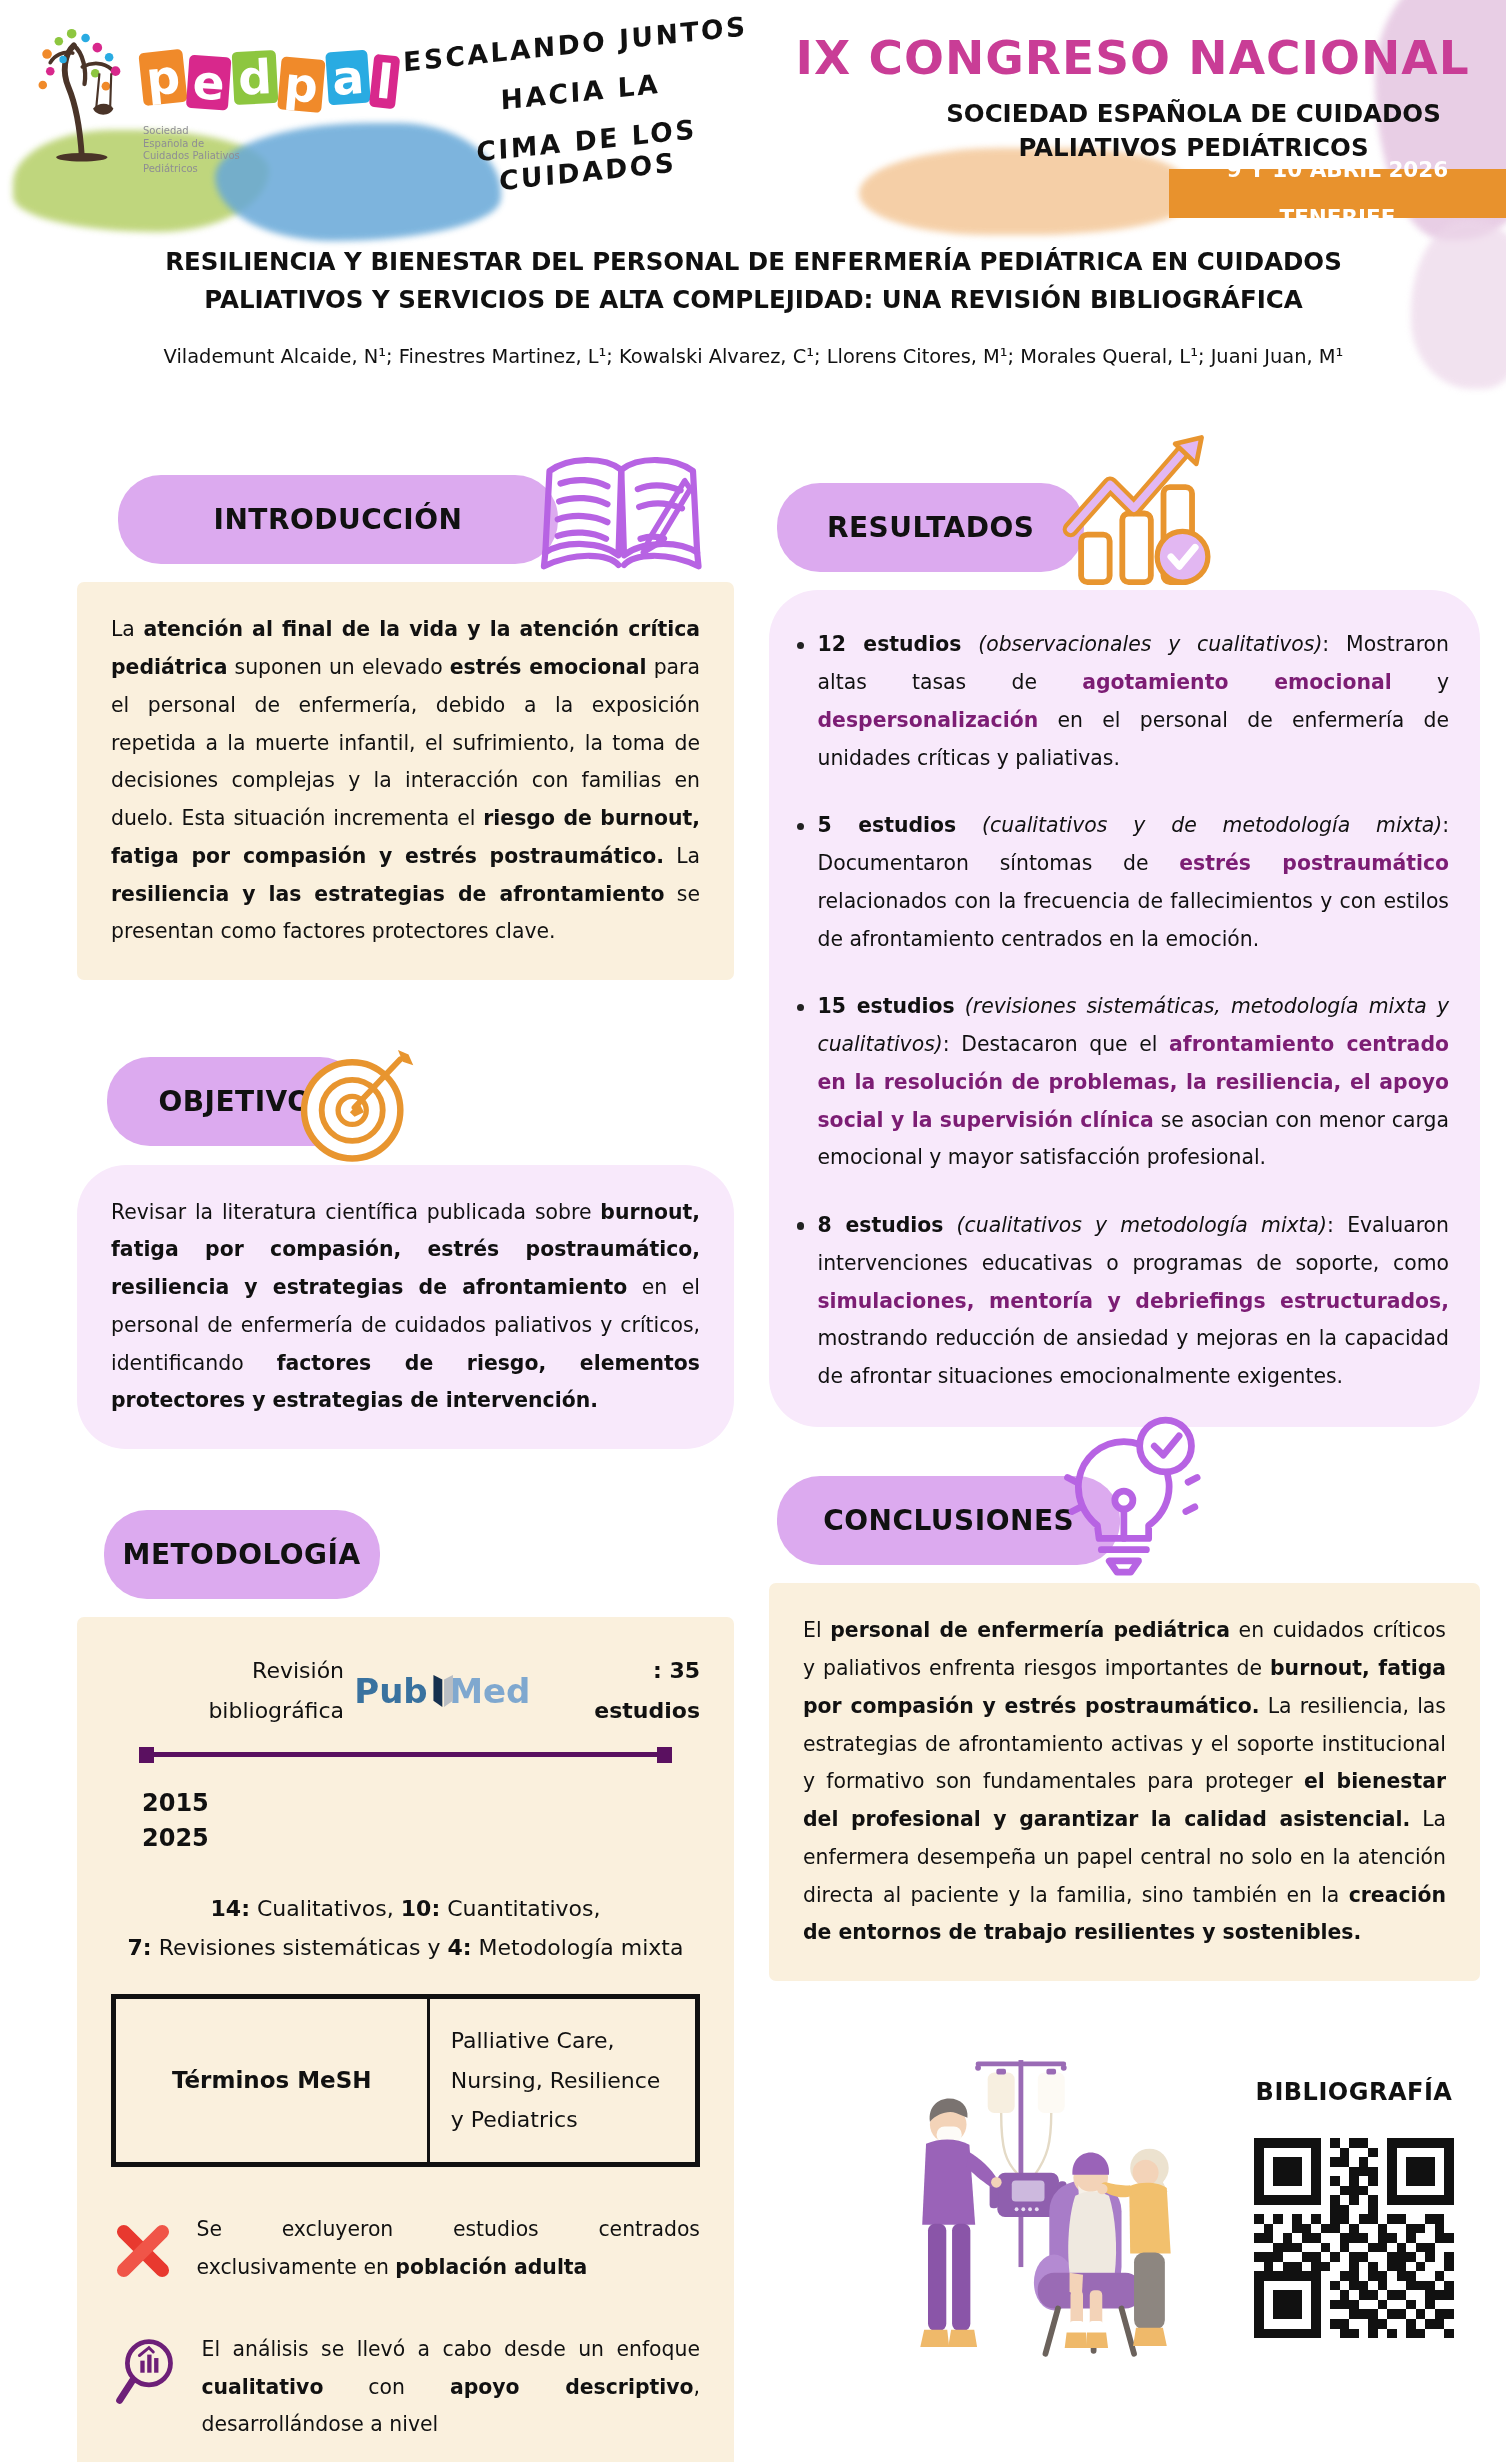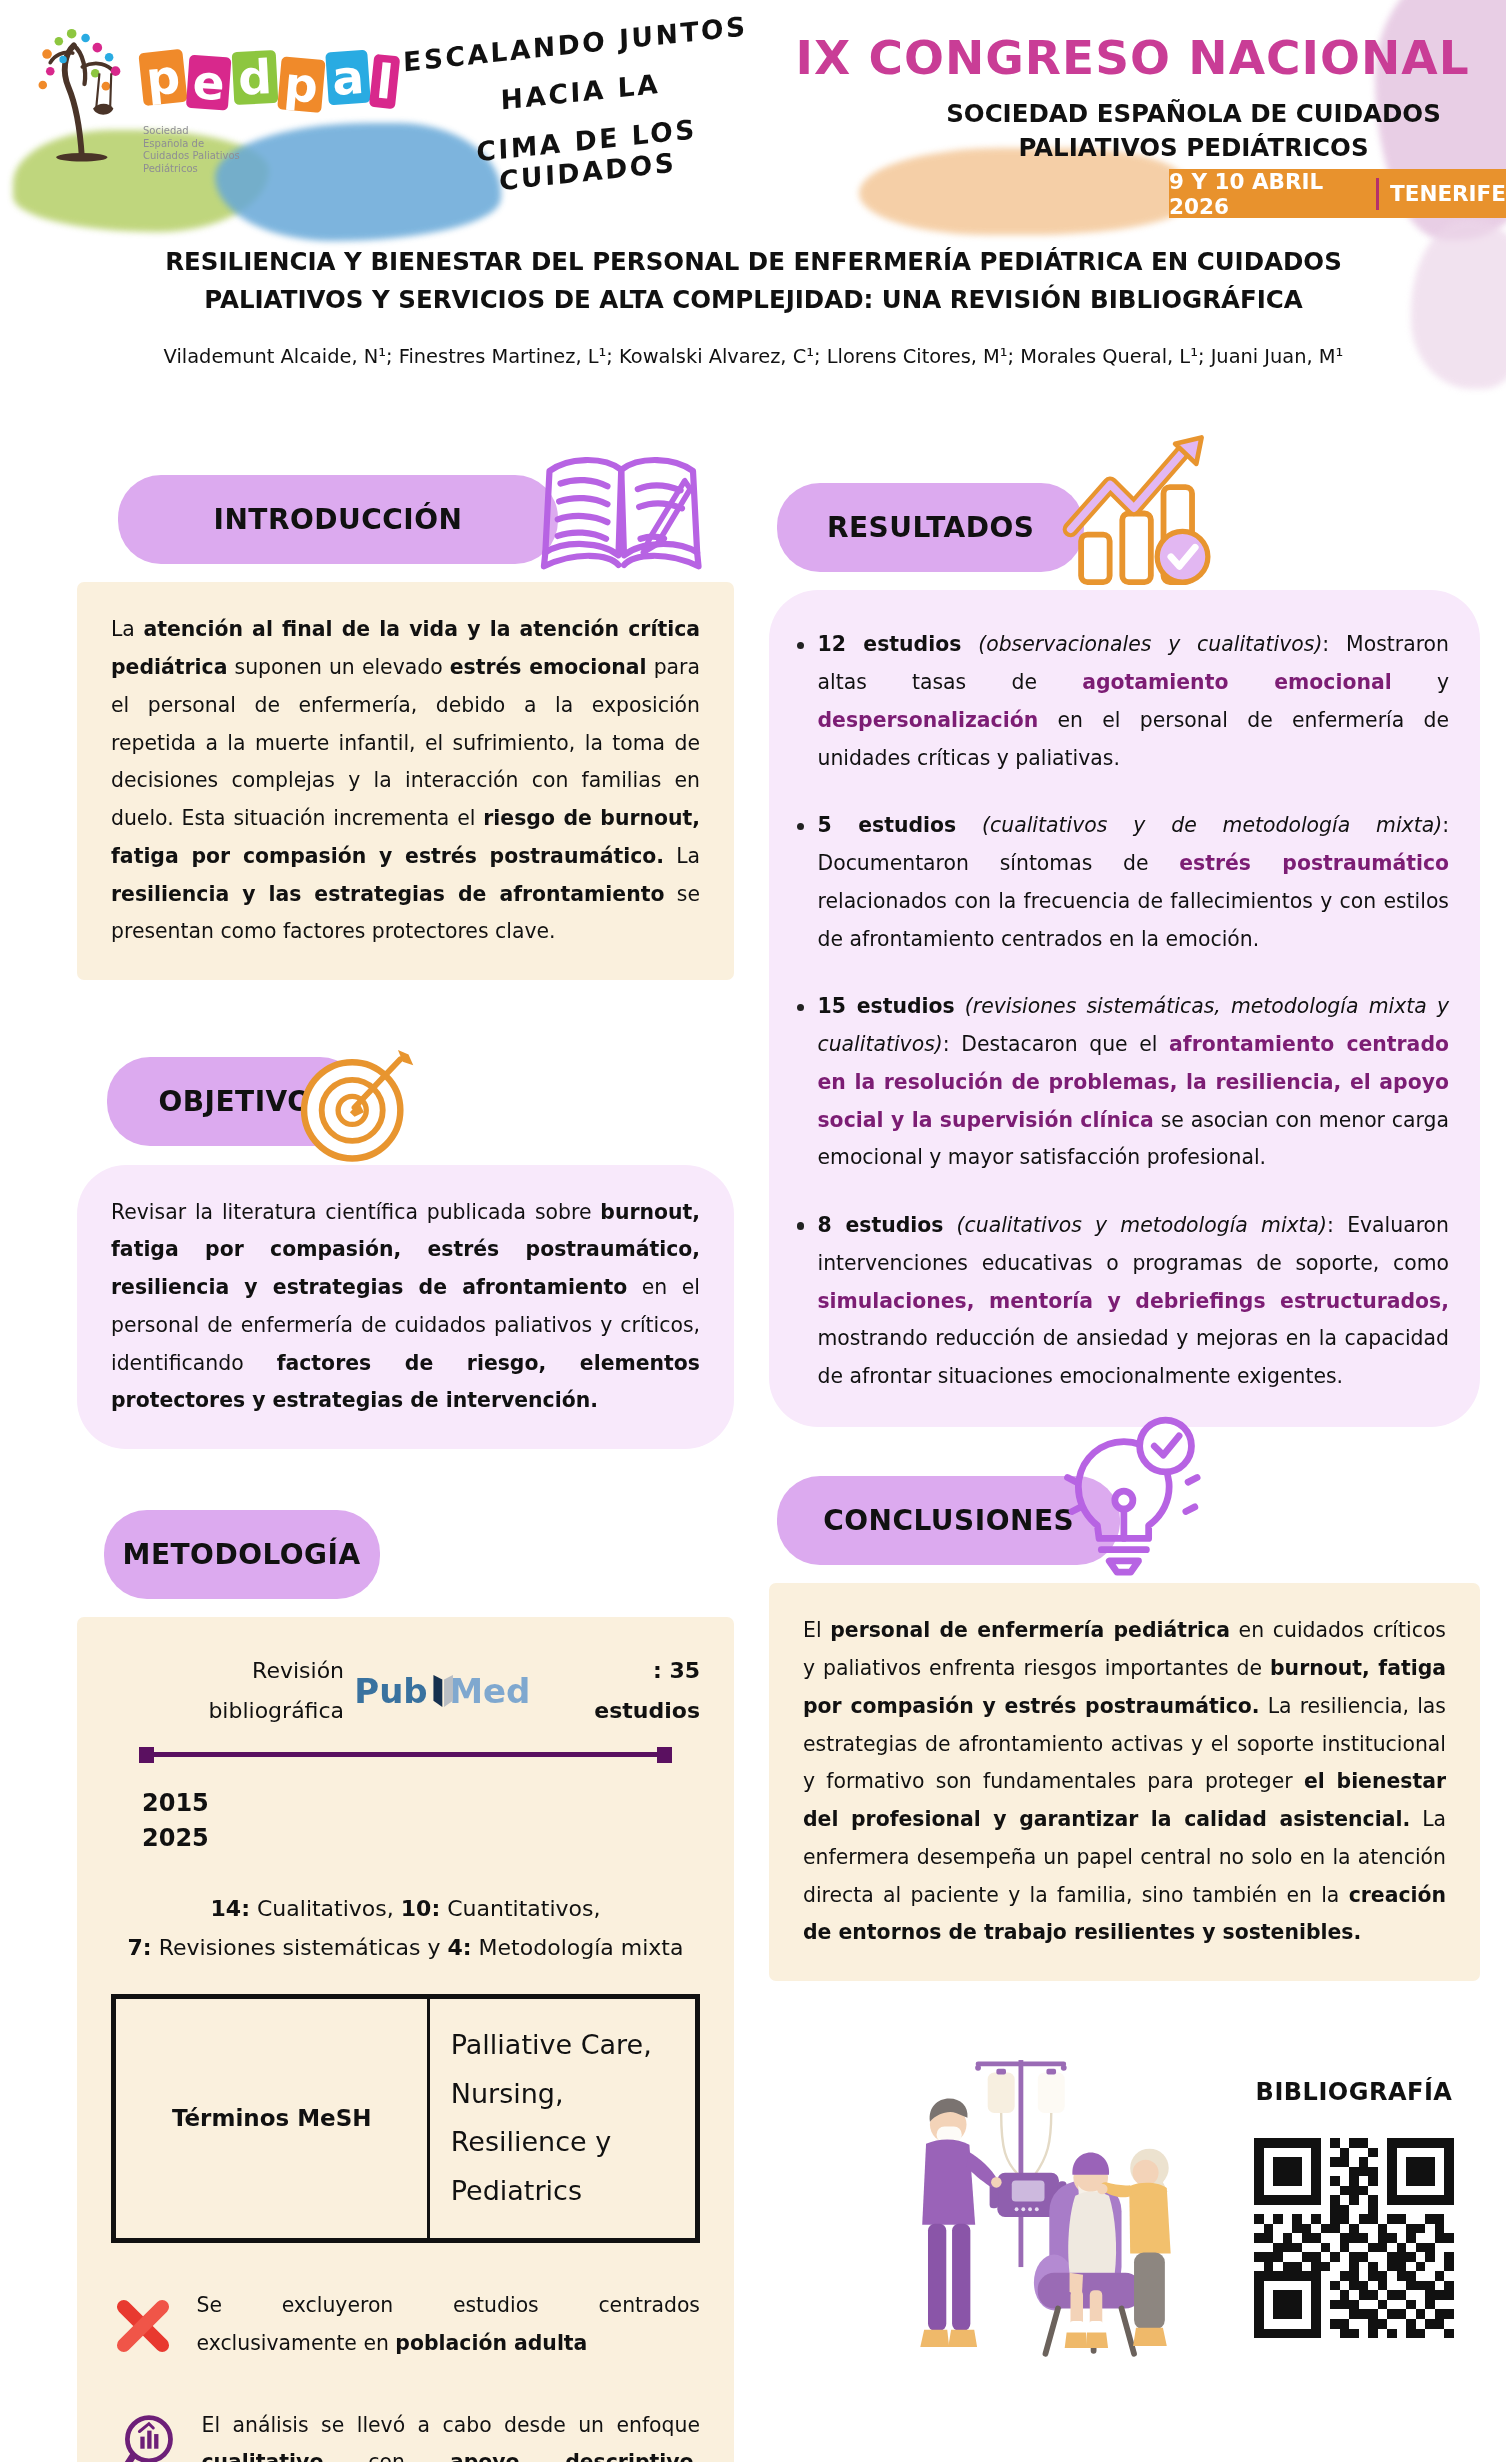--- a/index.html
+++ b/index.html
@@ -50,21 +50,21 @@
   .slogan{position:absolute;left:404px;top:28px;width:358px;transform:rotate(-6deg);
           font-weight:800;font-size:26.6px;letter-spacing:2.6px;text-align:center;}
   .slogan div{margin-bottom:17.4px;transform:skewX(-4deg);}
 
   .congress-title{position:absolute;left:767px;top:30px;width:731px;text-align:center;
                   font-size:47px;font-weight:800;color:var(--magenta);letter-spacing:1px;}
   .congress-sub{position:absolute;left:879px;top:97px;width:629px;text-align:center;
                 font-size:24.5px;font-weight:800;line-height:1.4;white-space:pre-line;}
   .date-banner{position:absolute;left:1169px;top:169px;width:337px;height:49px;background:var(--orange);
                display:flex;align-items:center;justify-content:center;gap:11.2px;
-               color:#fff;font-weight:800;font-size:21.5px;}
+               color:#fff;font-weight:800;font-size:21.5px;flex-direction:column;}
   .date-banner .sep{width:3.6px;height:32px;background:#b5306b;}
 
   
   .poster-title{position:absolute;left:89px;top:243px;width:1329px;text-align:center;
                 font-size:24.5px;font-weight:800;line-height:1.55;}
   .authors{position:absolute;left:38px;top:345px;width:1431px;text-align:center;font-size:19.4px;}
   .affiliation{position:absolute;left:38px;top:378px;width:1431px;text-align:center;
                font-size:19.4px;font-weight:700;color:var(--aff);}
 
   
@@ -108,21 +108,21 @@
   .pm-book{width:26.6px;height:40px;margin:0 -2px 0 1px;position:relative;z-index:1;}
   .tl-wrap{padding:0 31px;}
   .tl-bar{position:relative;height:5.1px;background:var(--dpurple);margin-top:20.4px;}
   .tl-bar::before,.tl-bar::after{content:"";position:absolute;top:-5.6px;width:15.3px;height:16.4px;background:var(--dpurple);}
   .tl-bar::before{left:-3.1px;}
   .tl-bar::after{right:-3.1px;}
   .tl-years{display:flex;justify-content:space-between;font-size:24px;font-weight:800;margin-top:23.5px;flex-direction:column;}
   .tl-years span:last-child{transform:translateY(-9.2px);}
   .counts{text-align:center;font-size:22px;margin-top:20.4px;line-height:1.75;}
   table.mesh{border-collapse:collapse;width:100%;margin-top:26.6px;border:5.1px solid var(--ink);background:var(--cream);}
-  table.mesh td{border:3.1px solid var(--ink);padding:22.5px 20.4px;font-size:27px;line-height:1.8;}
+  table.mesh td{border:3.1px solid var(--ink);padding:22.5px 20.4px;font-size:22px;line-height:1.8;}
   table.mesh td.lbl{font-weight:800;text-align:center;font-size:23px;width:54%;}
   .icon-row{display:flex;gap:21.5px;margin-top:44px;align-items:flex-start;}
   .icon-row .ic{flex:0 0 auto;}
   .icon-row p{flex:1;margin:0;}
   .x-ic{width:64px;height:64px;margin-top:7.2px;}
   .mag-ic{width:69px;height:77px;margin-top:3.1px;}
 
   
   .results-panel{padding:36px 31px 31px 28px;}
   .bullet{display:flex;gap:13.3px;margin-bottom:30px;}

